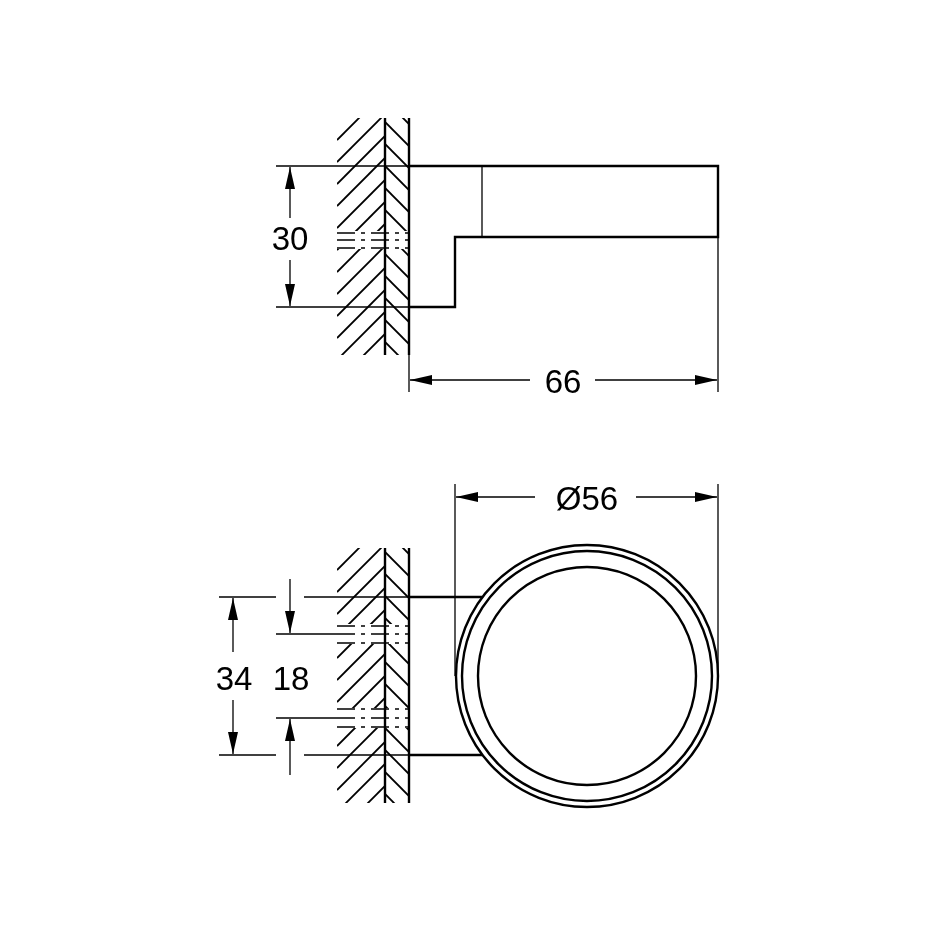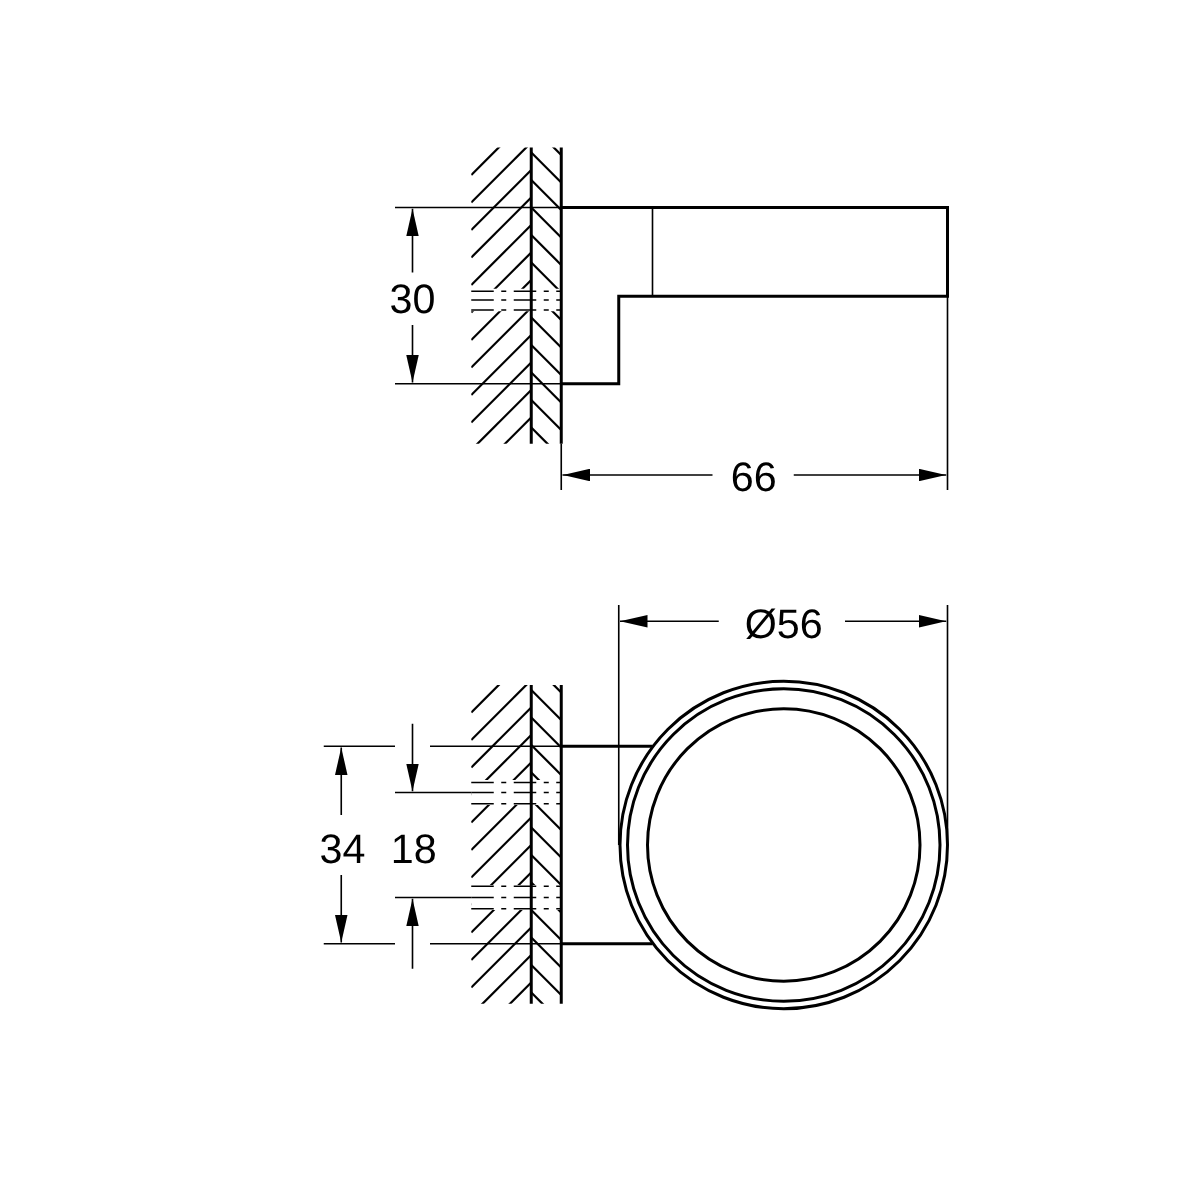--- a/index.html
+++ b/index.html
@@ -1,17 +1,17 @@
 <!DOCTYPE html>
 <html><head>
   <meta charset="utf-8">
   <style>
     html, body { margin: 0; padding: 0; background: #ffffff; }
     body { width: 948px; height: 948px; overflow: hidden; }
-    .drawing { position: absolute; left: 0; top: 0; width: 852px; height: 948px; margin-left: 40px; }
+    .drawing { position: absolute; left: 0; top: 0; width: 852px; height: 948px; }
     svg { display: block; }
     .dim-text {
       font-family: "Liberation Sans", "DejaVu Sans", sans-serif;
       font-size: 33px;
       fill: #000000;
     }
     .thin { stroke: #000; stroke-width: 1.3; fill: none; }
     .thick { stroke: #000; stroke-width: 2.4; fill: none; }
     .hatch { stroke: #000; stroke-width: 1.8; fill: none; }
     .dash { stroke: #000; stroke-width: 1.3; fill: none; stroke-dasharray: 18 6 4 6; }

